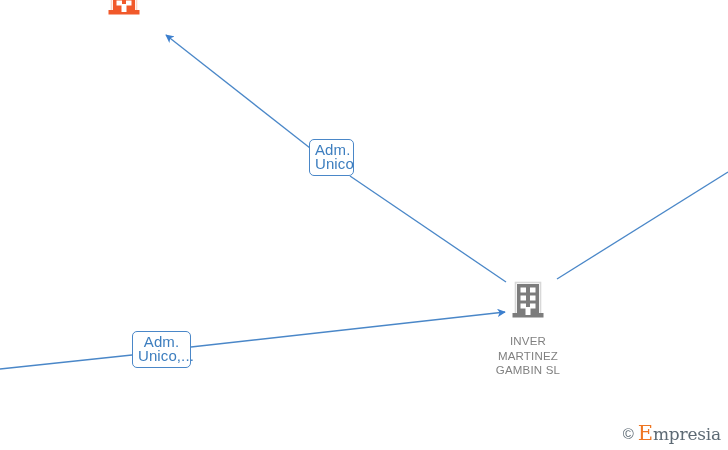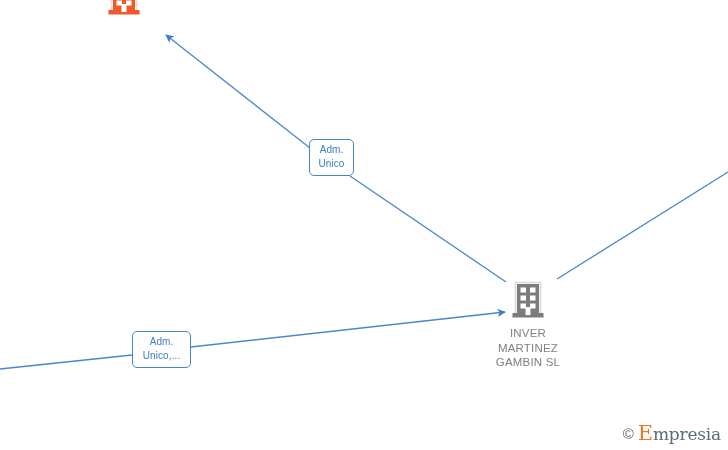--- a/index.html
+++ b/index.html
@@ -31,21 +31,21 @@
     position: absolute;
     display: flex;
     flex-direction: column;
     align-items: center;
     width: 120px;
   }
   .node-icon {
     display: block;
   }
   .node-label {
-    margin-top: 3px;
+    margin-top: 11px;
     text-align: center;
     font-size: 11.5px;
     line-height: 14.5px;
     color: #808080;
     letter-spacing: 0.2px;
     white-space: pre-line;
   }
 
   
   #node-main {
@@ -59,21 +59,21 @@
   }
 
   
   .edge-label {
     position: absolute;
     box-sizing: border-box;
     background: #ffffff;
     border: 1px solid #4a87c8;
     border-radius: 5px;
     color: #3d7ebf;
-    font-size: 10px;
+    font-size: 15px;
     line-height: 14px;
     text-align: center;
     padding: 3px 5px 4px 5px;
     white-space: pre-line;
     letter-spacing: 0.1px;
   }
   #edge-label-1 {
     left: 309px;
     top: 139px;
     width: 45px;

